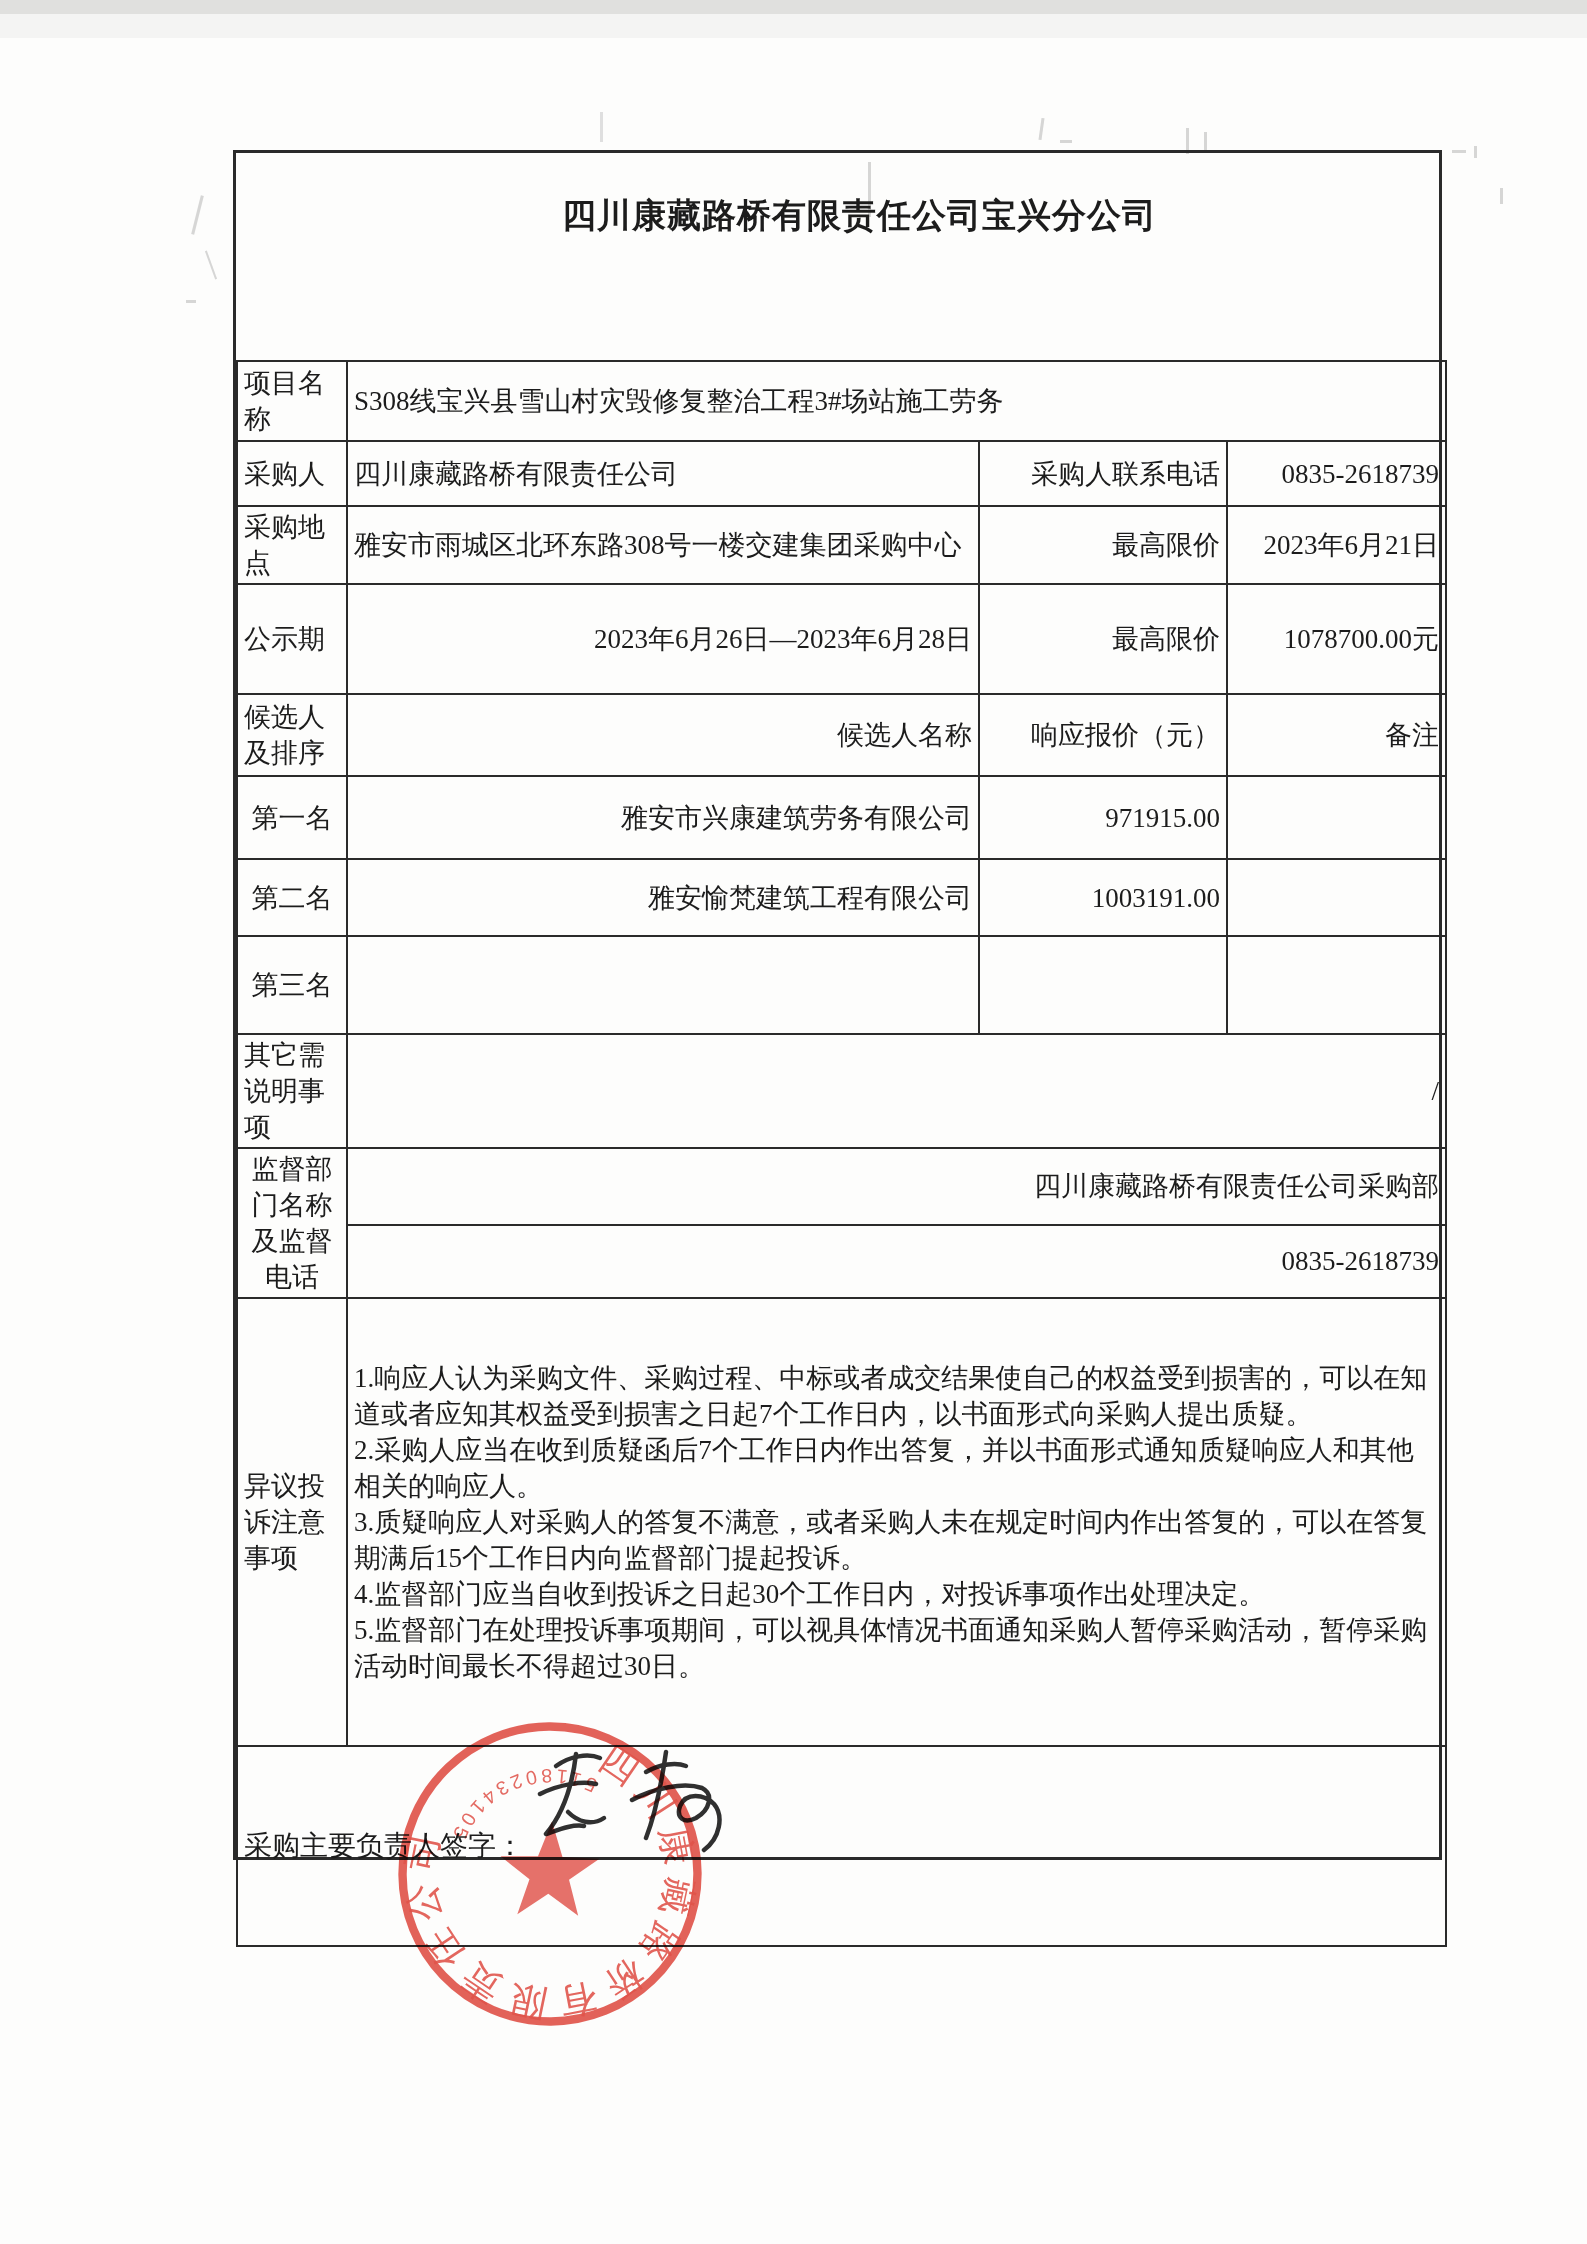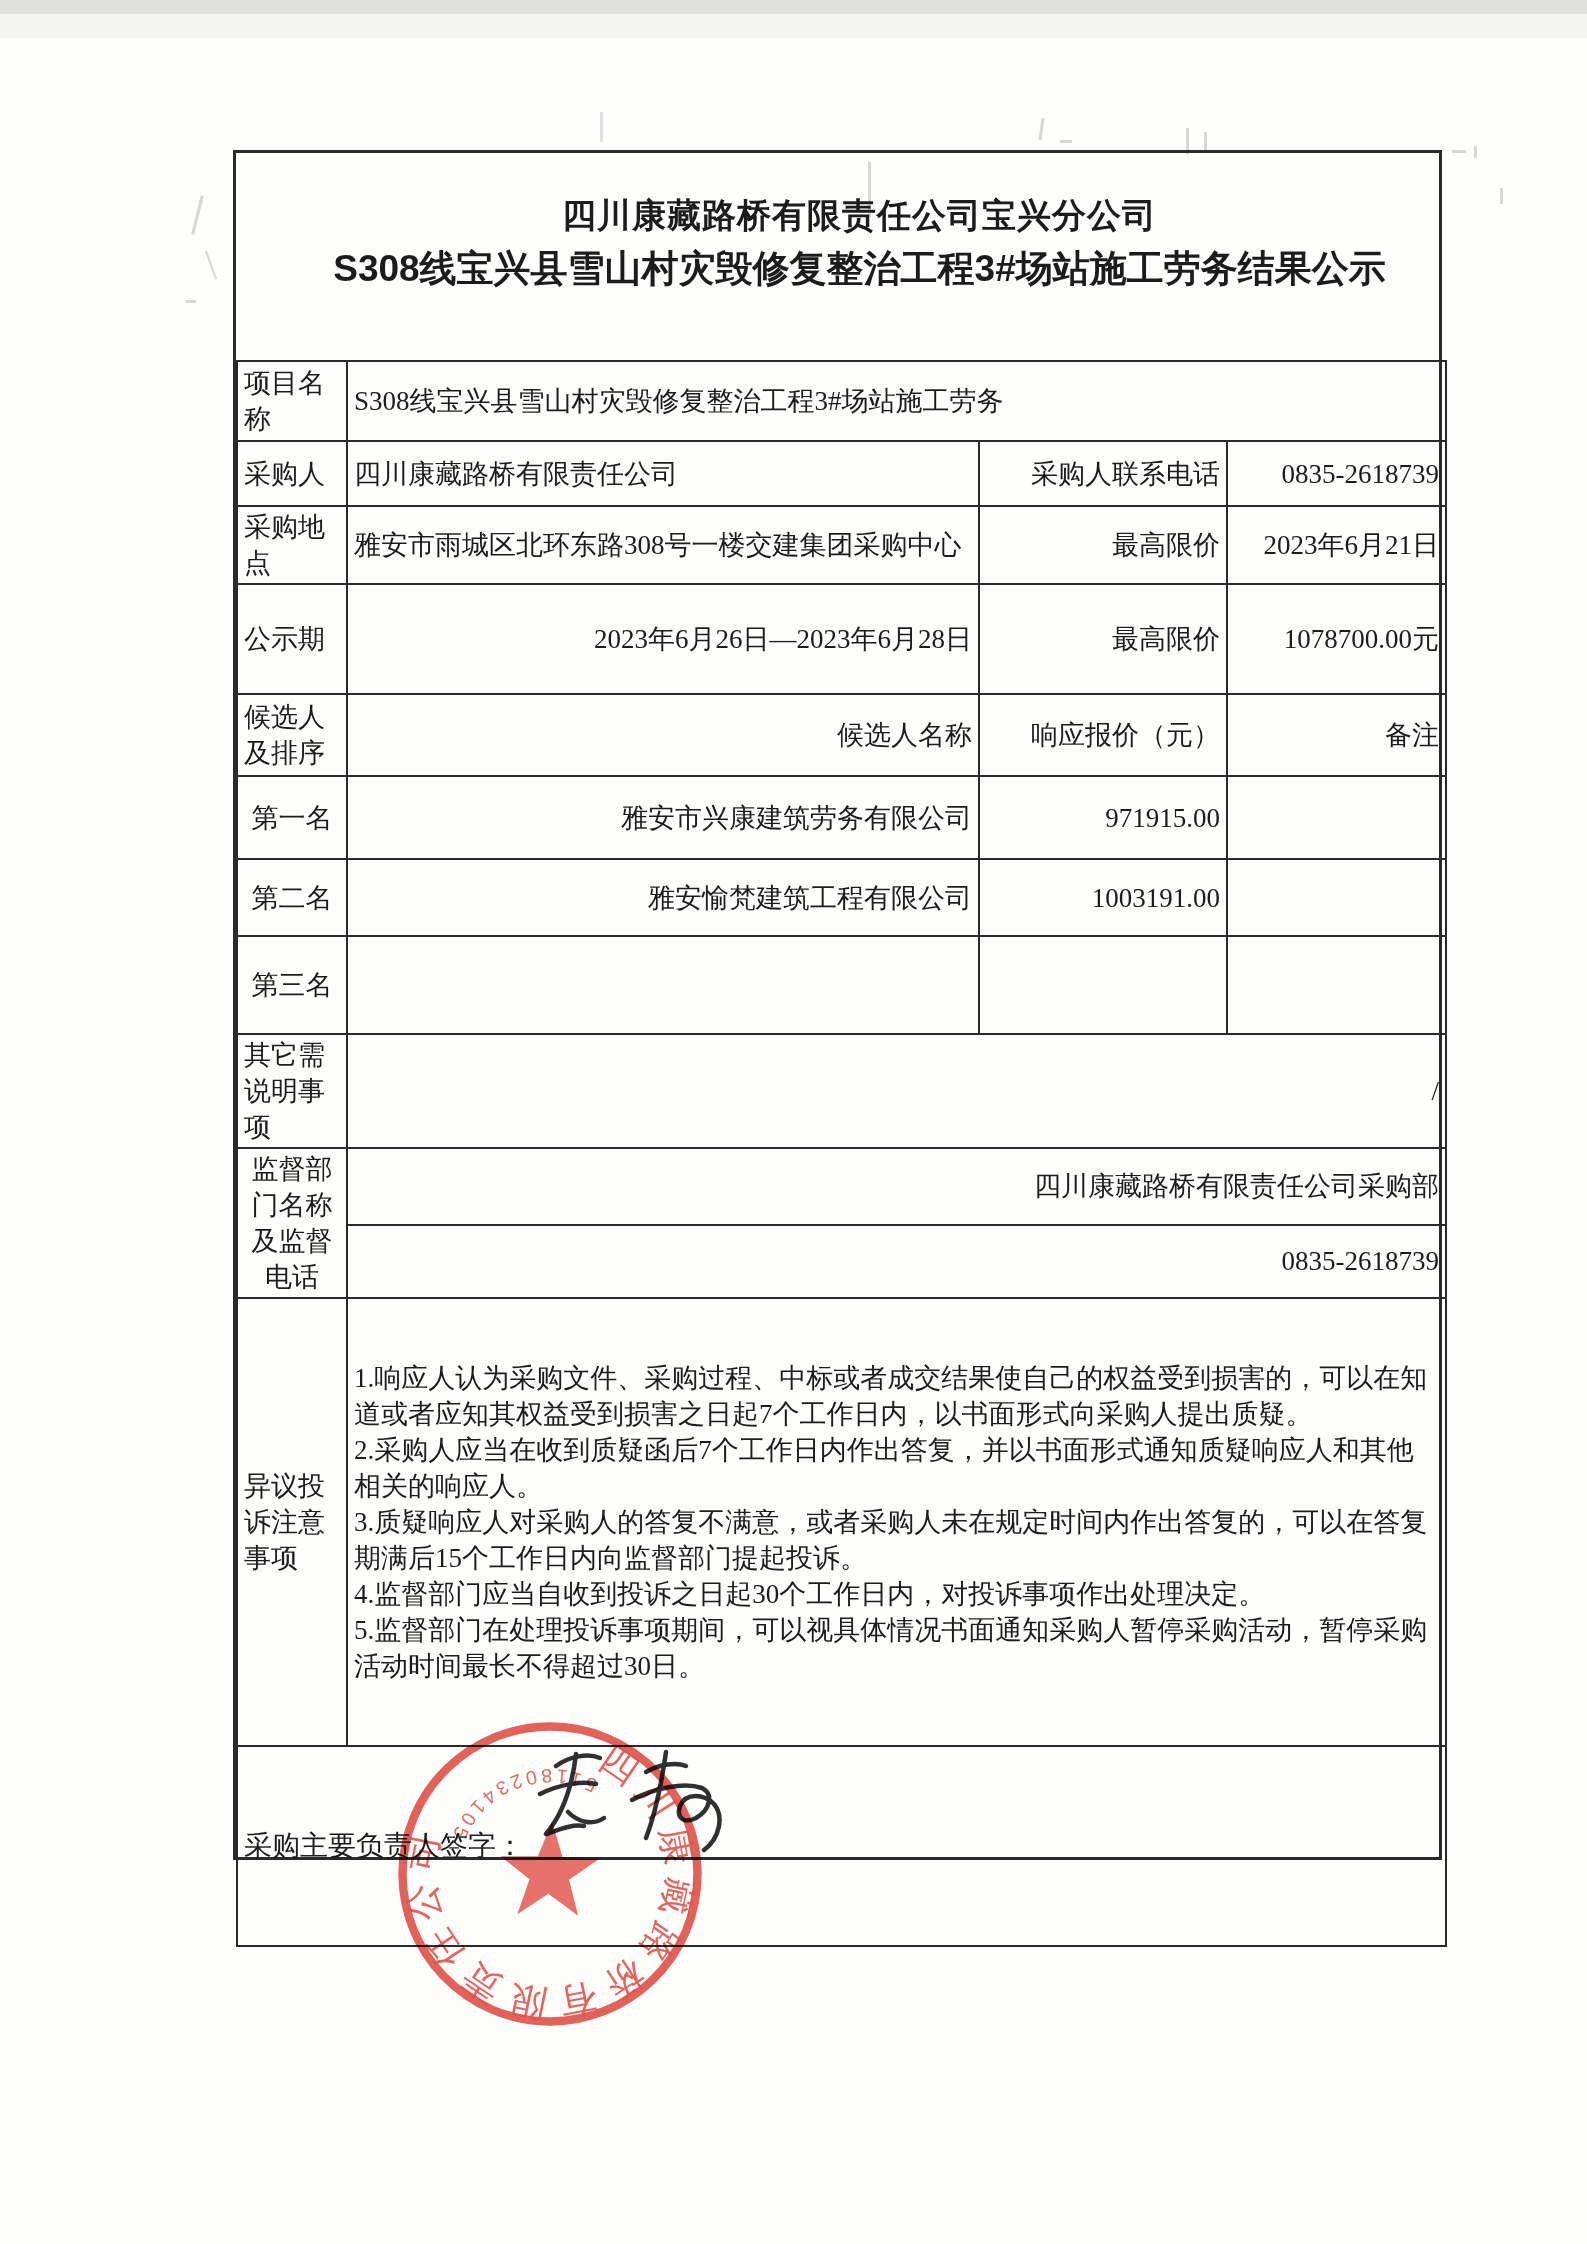--- a/index.html
+++ b/index.html
@@ -80,21 +80,20 @@
   <div class="artifact a8"></div>
   <div class="artifact a9"></div>
   <div class="artifact a10"></div>
   <div class="artifact a11"></div>
   <div class="artifact a12"></div>
 
   <div class="doc">
 
     <div class="title-block">
       <div class="title-l1">四川康藏路桥有限责任公司宝兴分公司</div>
-      <div class="title-l2">S308线宝兴县雪山村灾毁修复整治工程3#场站施工劳务结果公示</div>
     </div>
 
     <table class="grid">
       <colgroup>
           <col style="width:110px">
           <col style="width:632px">
           <col style="width:248px">
           <col style="width:219px">
         </colgroup>
 

